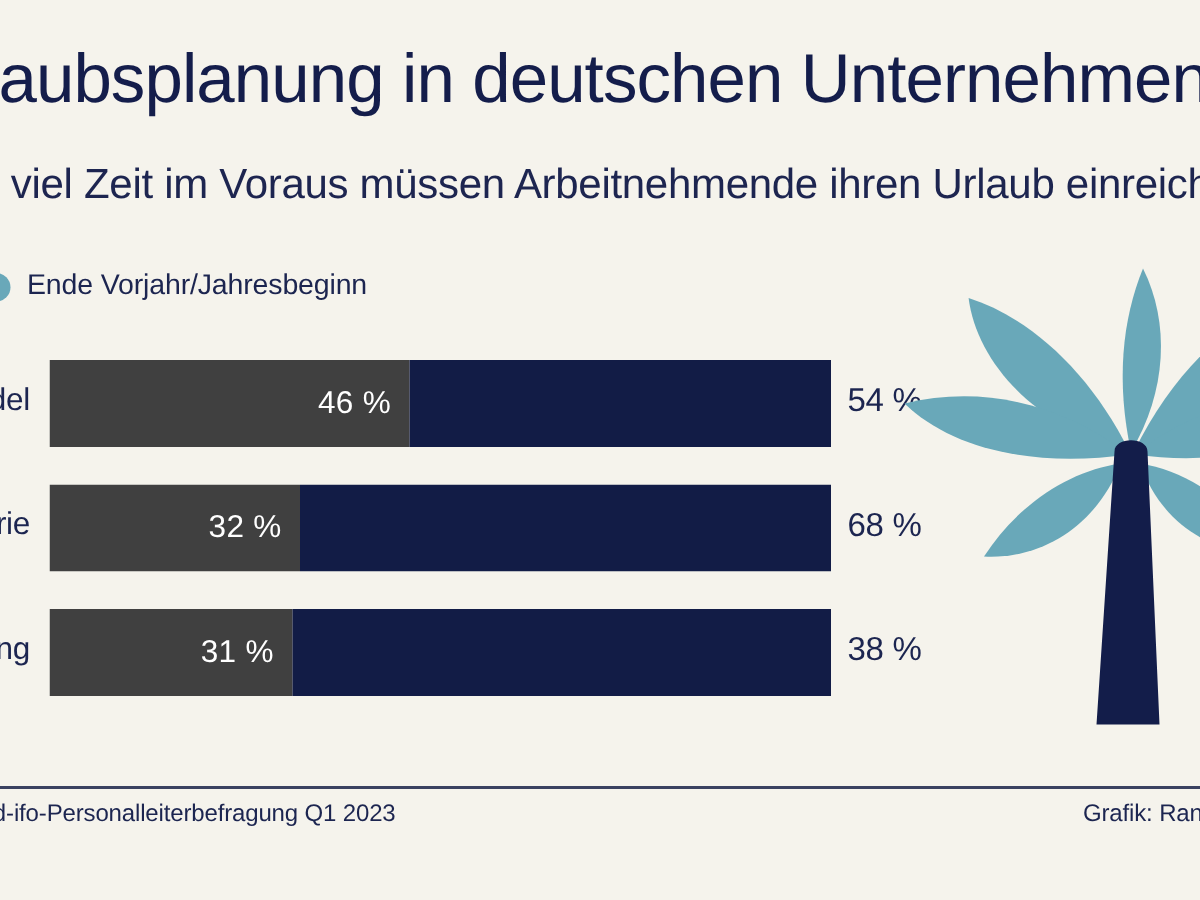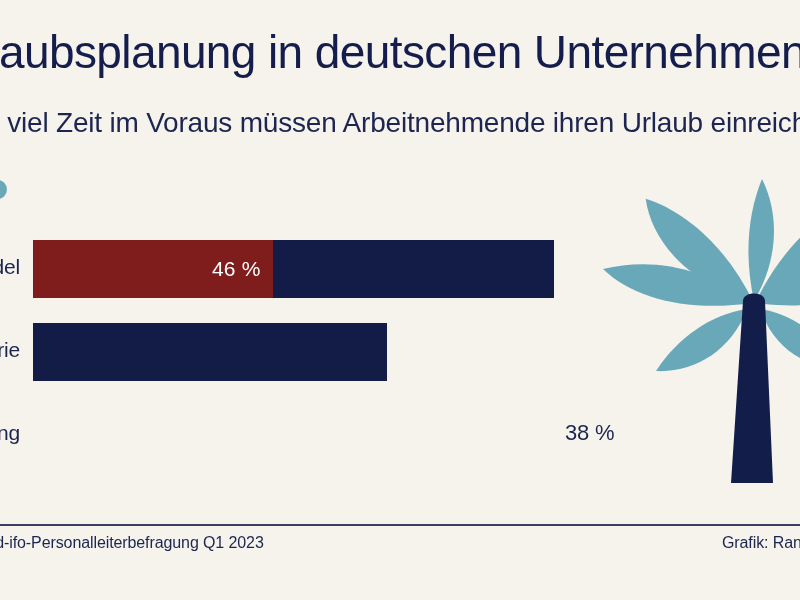--- a/index.html
+++ b/index.html
@@ -115,21 +115,21 @@
     overflow: hidden;
   }
   .seg {
     height: 100%;
     display: flex;
     align-items: center;
     justify-content: flex-end;
     box-sizing: border-box;
   }
   .seg.teal {
-    background: #7f1d1d;
+    background: #404040;
     padding-right: 12px;
     justify-content: flex-end;
   }
   .seg.navy {
     background: #121c46;
   }
   .seg-value {
     font-size: 21px;
     color: #ffffff;
     letter-spacing: 0.2px;
@@ -189,44 +189,56 @@
 <body>
 
 <div id="stage">
 
   <div class="title">Urlaubsplanung in deutschen Unternehmen</div>
   <div class="subtitle">Wie viel Zeit im Voraus müssen Arbeitnehmende ihren Urlaub einreichen?</div>
 
   <div class="legend">
     <div class="legend-item">
       <span class="legend-dot teal"></span>
+      <span class="legend-label">Ende Vorjahr/Jahresbeginn</span>
     </div>
   </div>
 
   <div class="chart">
 
     <div class="row" style="top:4px;">
       <div class="row-label">Handel</div>
       <div class="bar">
         <div class="seg teal" style="width:46%;">
           <span class="seg-value">46 %</span>
         </div>
         <div class="seg navy" style="width:54%;"></div>
       </div>
+      <div class="row-end-value">54 %</div>
     </div>
 
     <div class="row" style="top:87px;">
       <div class="row-label">Industrie</div>
       <div class="bar">
+        <div class="seg teal" style="width:32%;">
+          <span class="seg-value">32 %</span>
+        </div>
         <div class="seg navy" style="width:68%;"></div>
       </div>
+      <div class="row-end-value">68 %</div>
     </div>
 
     <div class="row" style="top:170px;">
       <div class="row-label">Dienstleistung</div>
+      <div class="bar">
+        <div class="seg teal" style="width:31%;">
+          <span class="seg-value">31 %</span>
+        </div>
+        <div class="seg navy" style="width:69%;"></div>
+      </div>
       <div class="row-end-value">38 %</div>
     </div>
 
   </div>
 
   <svg class="palm" viewBox="0 0 230 320">
     <g fill="#69a8b9">
 
       <path d="M153,126 C132,70 96,30 57,13 C58,56 92,104 153,126 Z" transform="rotate(-6 153 126)"></path>
 

